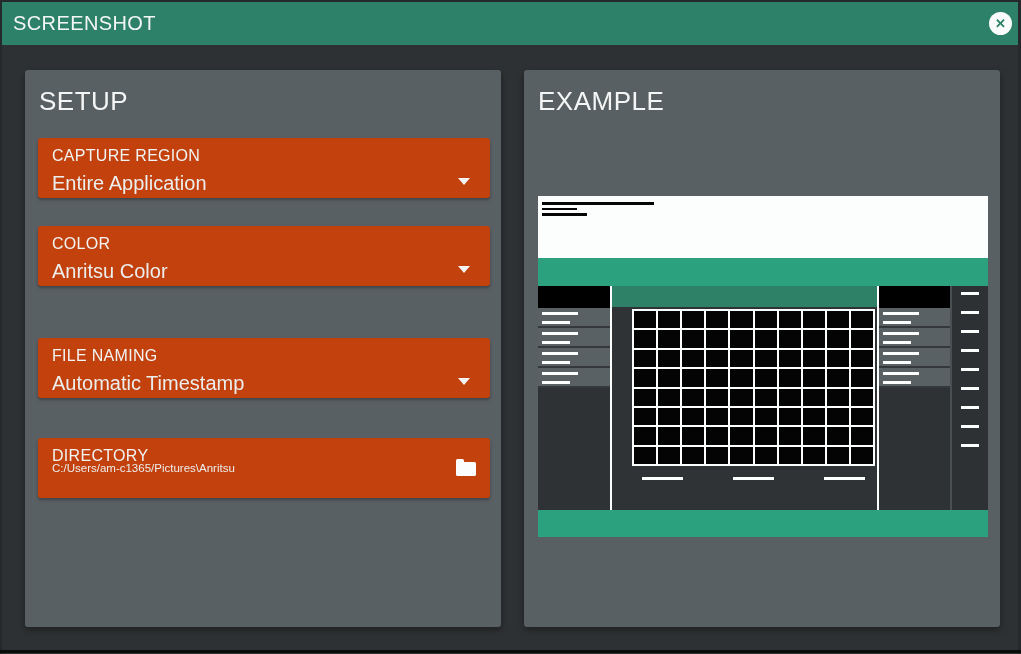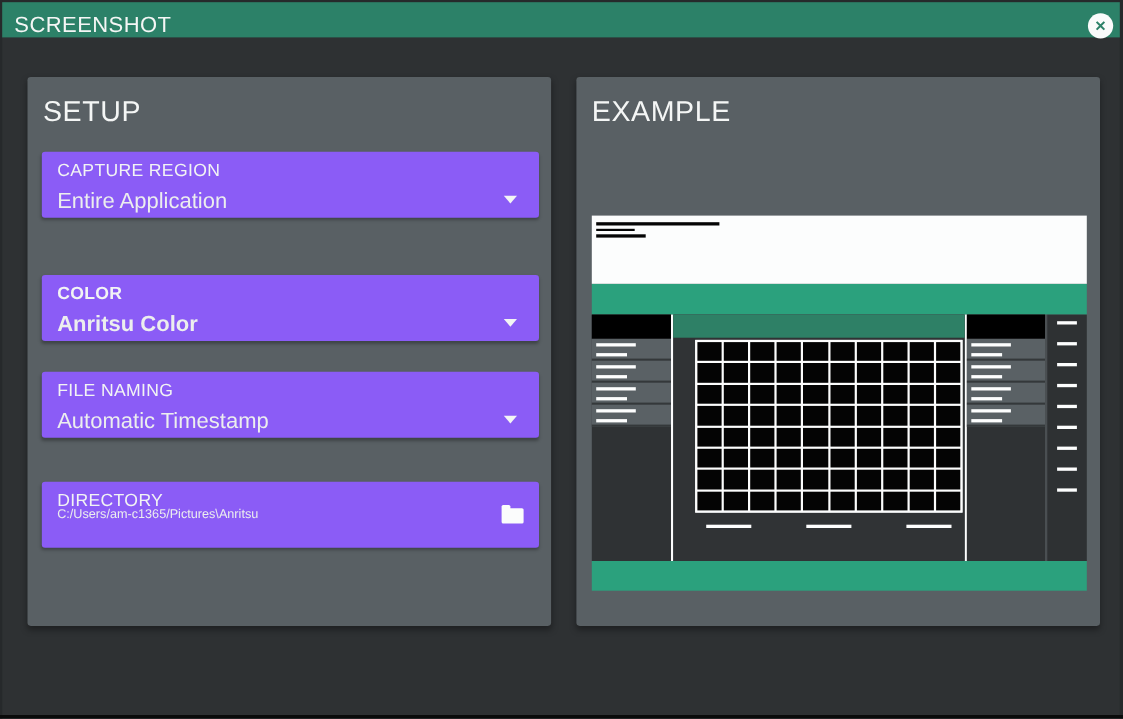--- a/index.html
+++ b/index.html
@@ -13,58 +13,58 @@
   }
 
   
   .edge-top    { position:absolute; left:0; top:0; width:100%; height:2px; background:#26292B; }
   .edge-left   { position:absolute; left:0; top:0; width:2px; height:100%; background:#26292B; }
   .edge-right  { position:absolute; right:0; top:0; width:3px; height:100%; background:#26292B; }
   .bottom-strip{ position:absolute; left:0; bottom:1px; width:100%; height:3px; background:#0A0B0B; }
 
   
   .titlebar {
-    position:absolute; left:2px; top:2px; right:3px; height:32px;
+    position:absolute; left:2px; top:2px; right:3px; height:43px;
     background:#2C8168;
   }
   .titlebar .title {
     position:absolute; left:11px; top:0; height:43px; line-height:43px;
     font-size:20px; color:#F4F6F5; letter-spacing:0.4px;
   }
   .close-btn {
     position:absolute; right:6px; top:10px; width:23px; height:23px;
     border-radius:50%; background:#FAFBFB; cursor:pointer;
     display:flex; align-items:center; justify-content:center;
   }
   .close-x {
     color:#2C8168; font-size:13px; font-weight:700; line-height:1;
   }
 
   
   .panel {
-    position:absolute; top:70px; width:476px; height:499px;
+    position:absolute; top:70px; width:476px; height:557px;
     background:#596064; border-radius:3px;
     box-shadow:0 3px 6px rgba(0,0,0,0.35);
   }
   #setup-panel   { left:25px; }
   #example-panel { left:524px;text-decoration:underline; }
   .panel-heading {
     position:absolute; left:14px; top:16px;
     font-size:26px; font-weight:400; color:#F4F6F5; letter-spacing:0.5px;
   }
 
   
   .card {
     position:absolute; left:13px; width:452px; height:60px;
-    background:#8b5cf6; border-radius:3px;
+    background:#c2410c; border-radius:3px;
     box-shadow:0 2px 3px rgba(0,0,0,0.30);
     cursor:pointer;
   }
   .card:nth-of-type(2) { top:68px;  }
-  .card:nth-of-type(3) { top:180px;font-weight:bold; }
+  .card:nth-of-type(3) { top:156px; }
   .card:nth-of-type(4) { top:268px; }
   .card:nth-of-type(5) { top:368px; }
   .card:nth-of-type(6) { top:468px; }
   .card .label {
     position:absolute; left:14px; top:9px;
     font-size:16px; color:#F2F4F4; letter-spacing:0.3px;
   }
   .card .value {
     position:absolute; left:14px; top:34px;
     font-size:20px; color:#ECEEEE;

